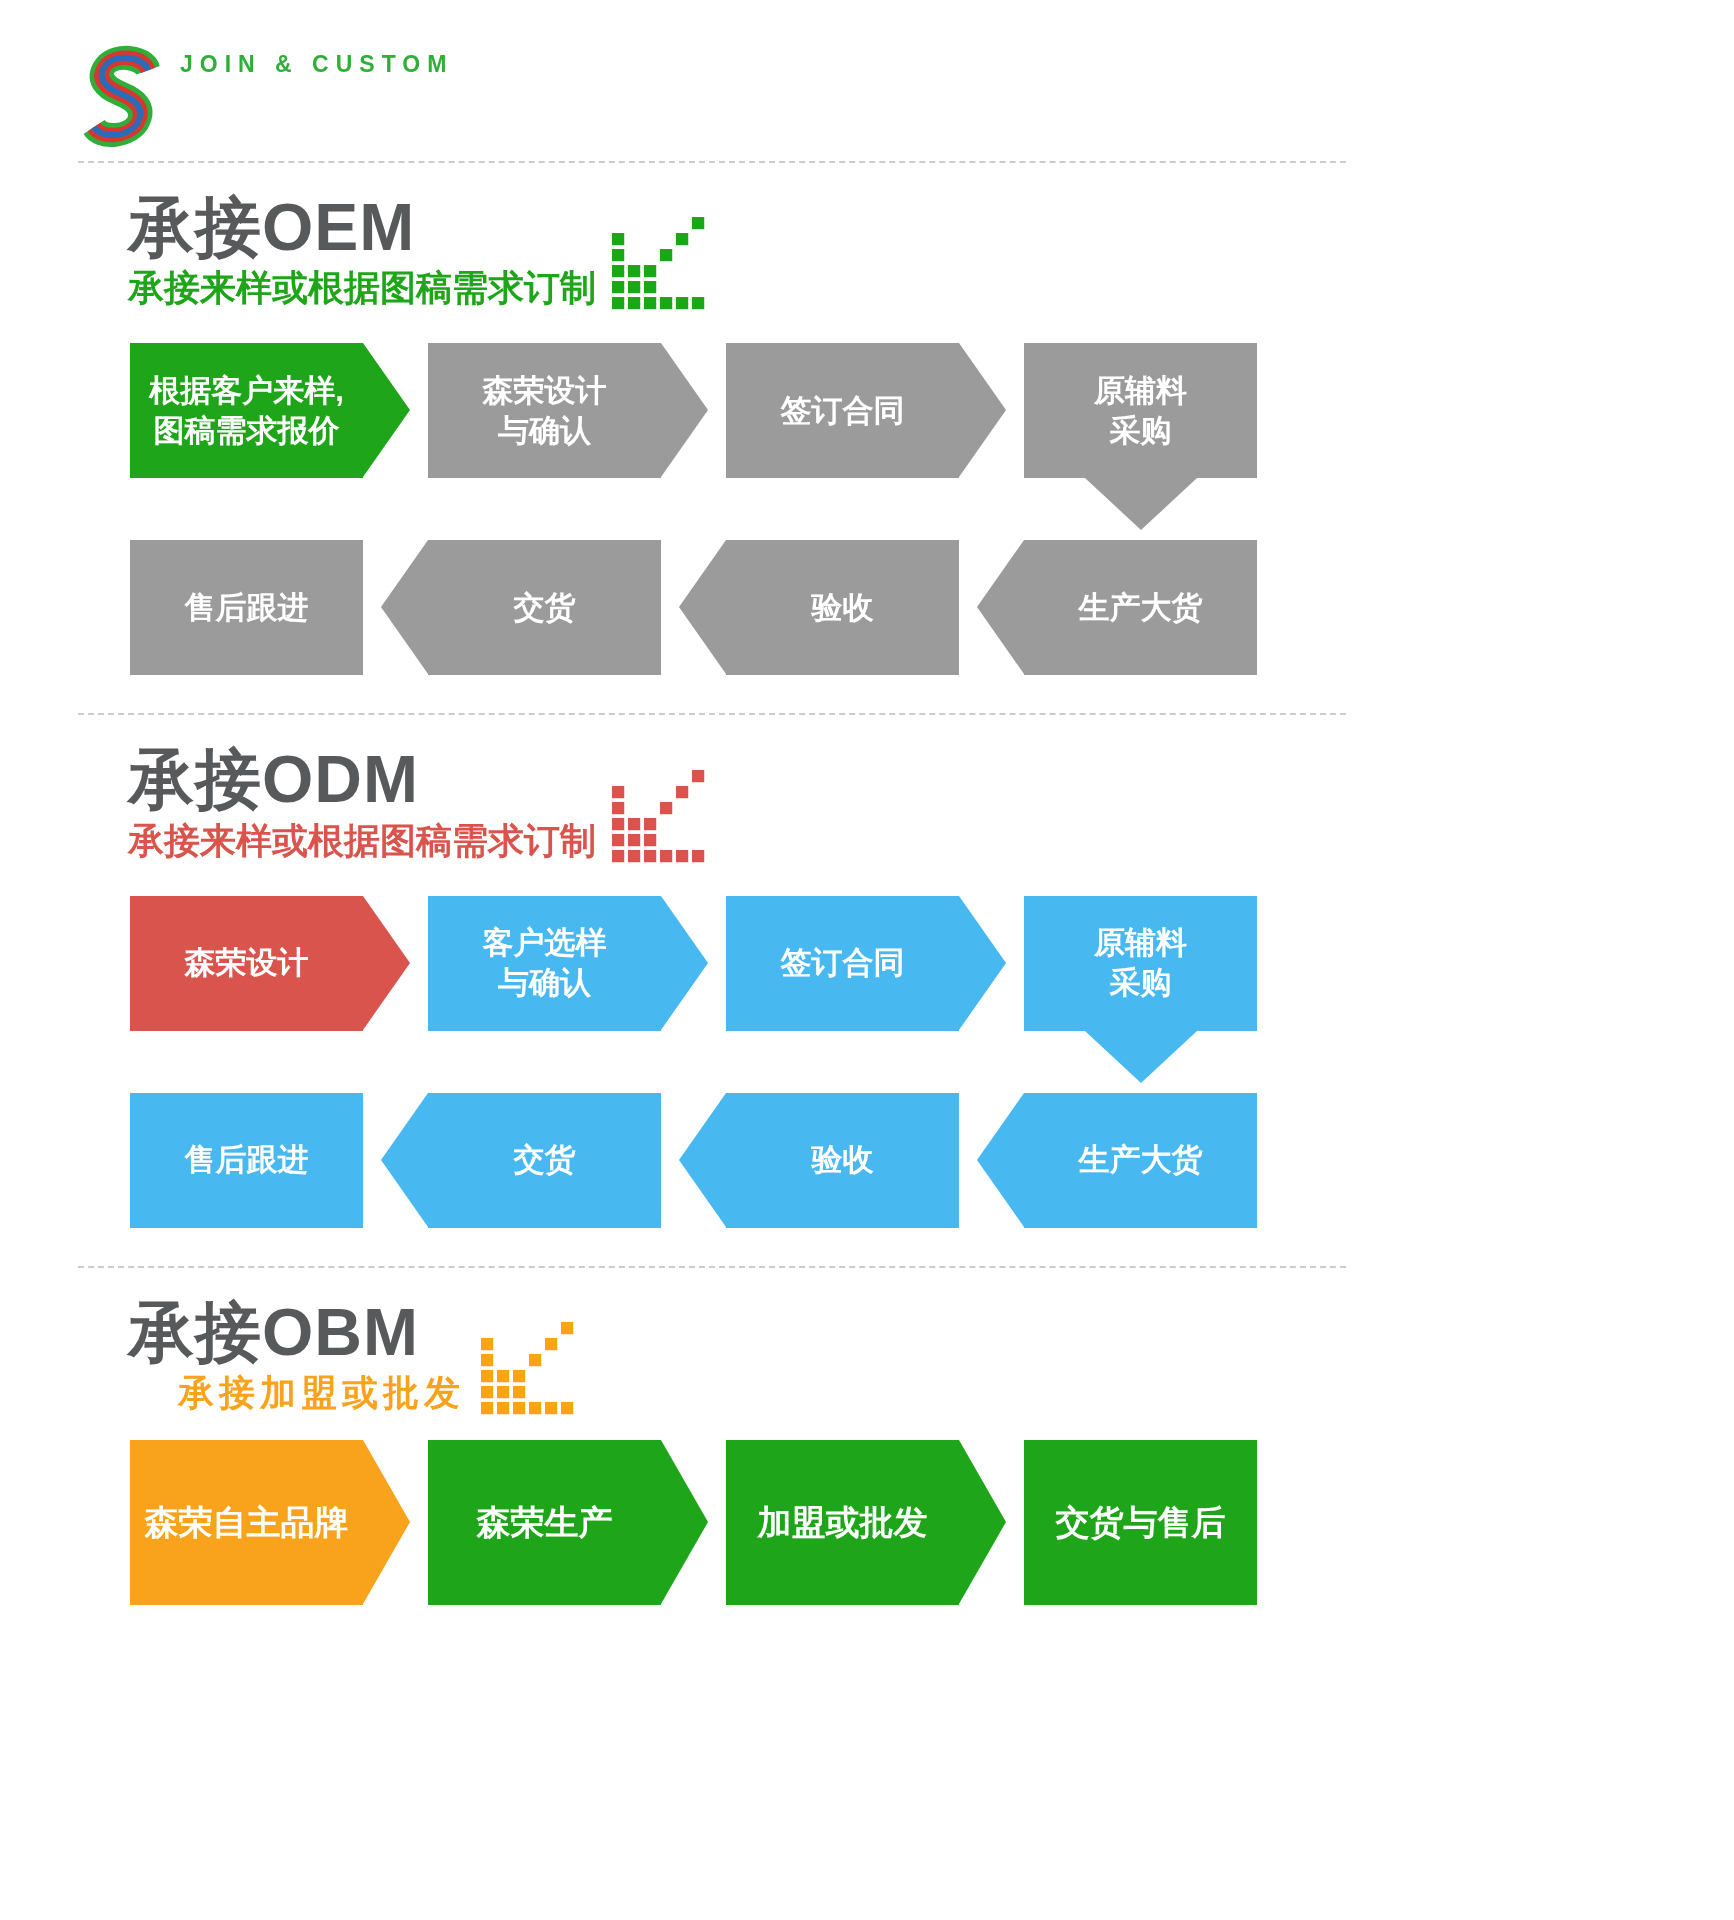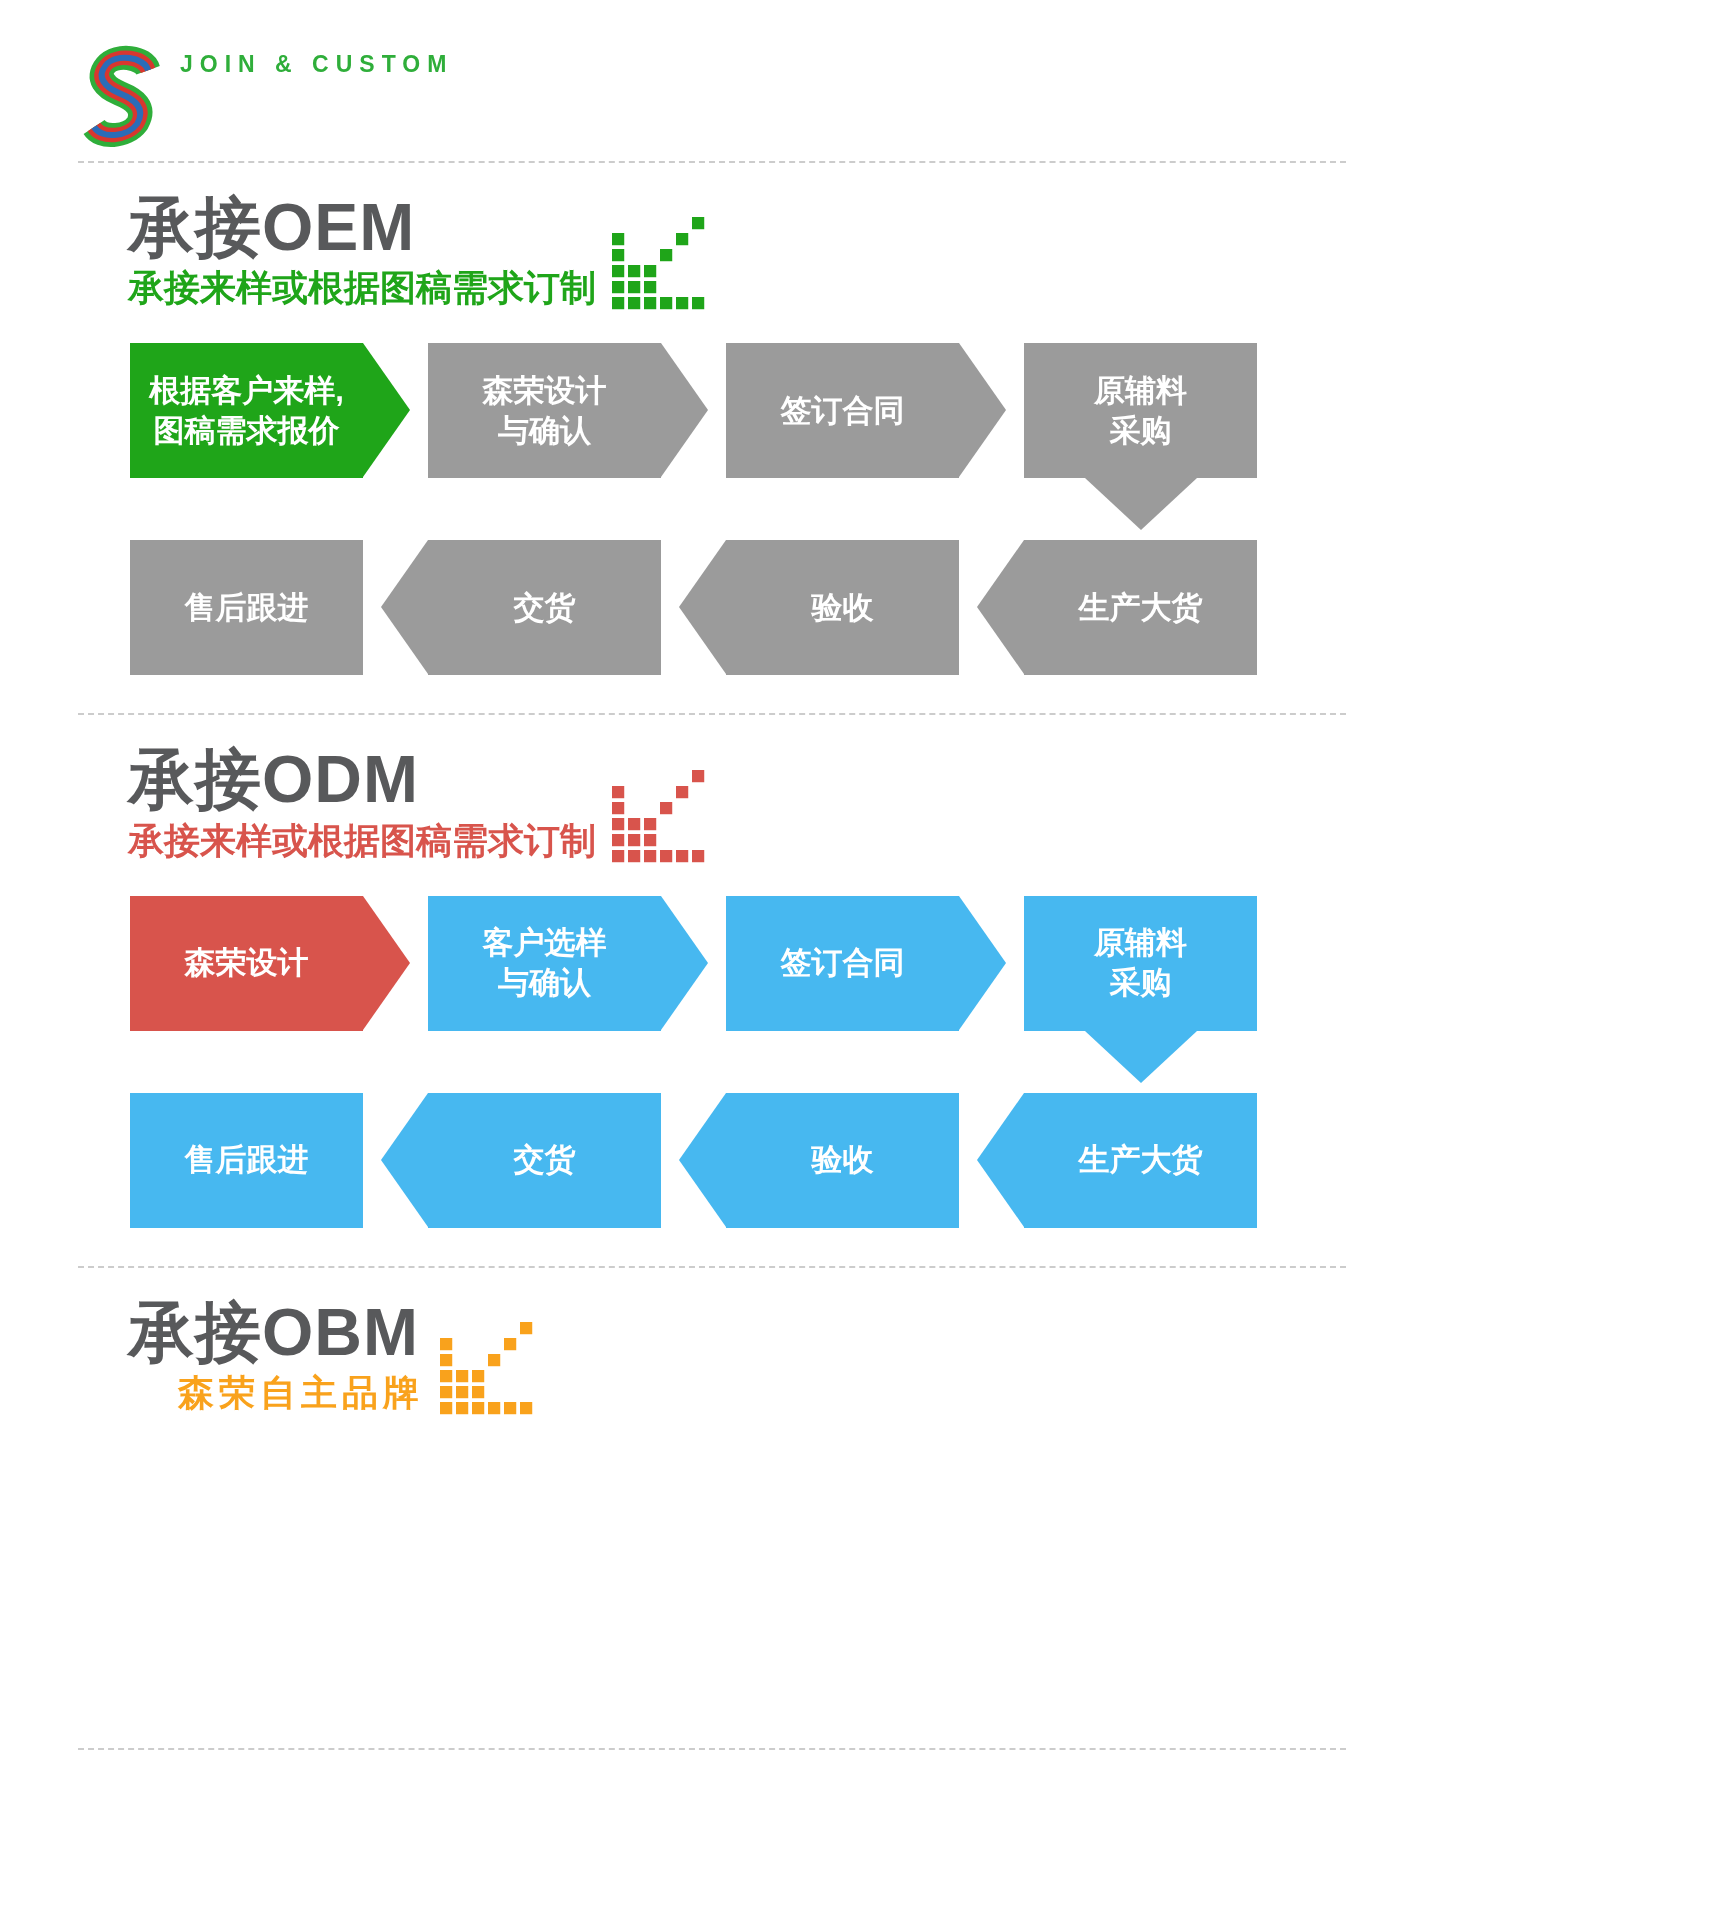--- a/index.html
+++ b/index.html
@@ -205,22 +205,39 @@
     </div>
   </div>
 </section>
 
 <div class="divider d3"></div>
 
 <section class="sec obm">
   <div class="sec-head">
     <div class="sec-titles">
       <h2 class="sec-title">承接OBM</h2>
-      <div class="sec-sub">森荣自主品牌</div>
+      <div class="sec-sub">承接加盟或批发</div>
     </div>
     <svg class="pixel-icon" viewBox="0 0 102 102">
         <use href="#px-arrow"></use>
       </svg>
   </div>
 
+  <div class="flow row1">
+    <div class="fbox orange">
+      <span class="ln">森荣自主品牌</span>
+      <i class="tri tri-r"></i>
+    </div>
+    <div class="fbox green">
+      <span class="ln">森荣生产</span>
+      <i class="tri tri-r"></i>
+    </div>
+    <div class="fbox green">
+      <span class="ln">加盟或批发</span>
+      <i class="tri tri-r"></i>
+    </div>
+    <div class="fbox green">
+      <span class="ln">交货与售后</span>
+    </div>
+  </div>
 </section>
 
 <div class="divider d4"></div>
 
 </body></html>

